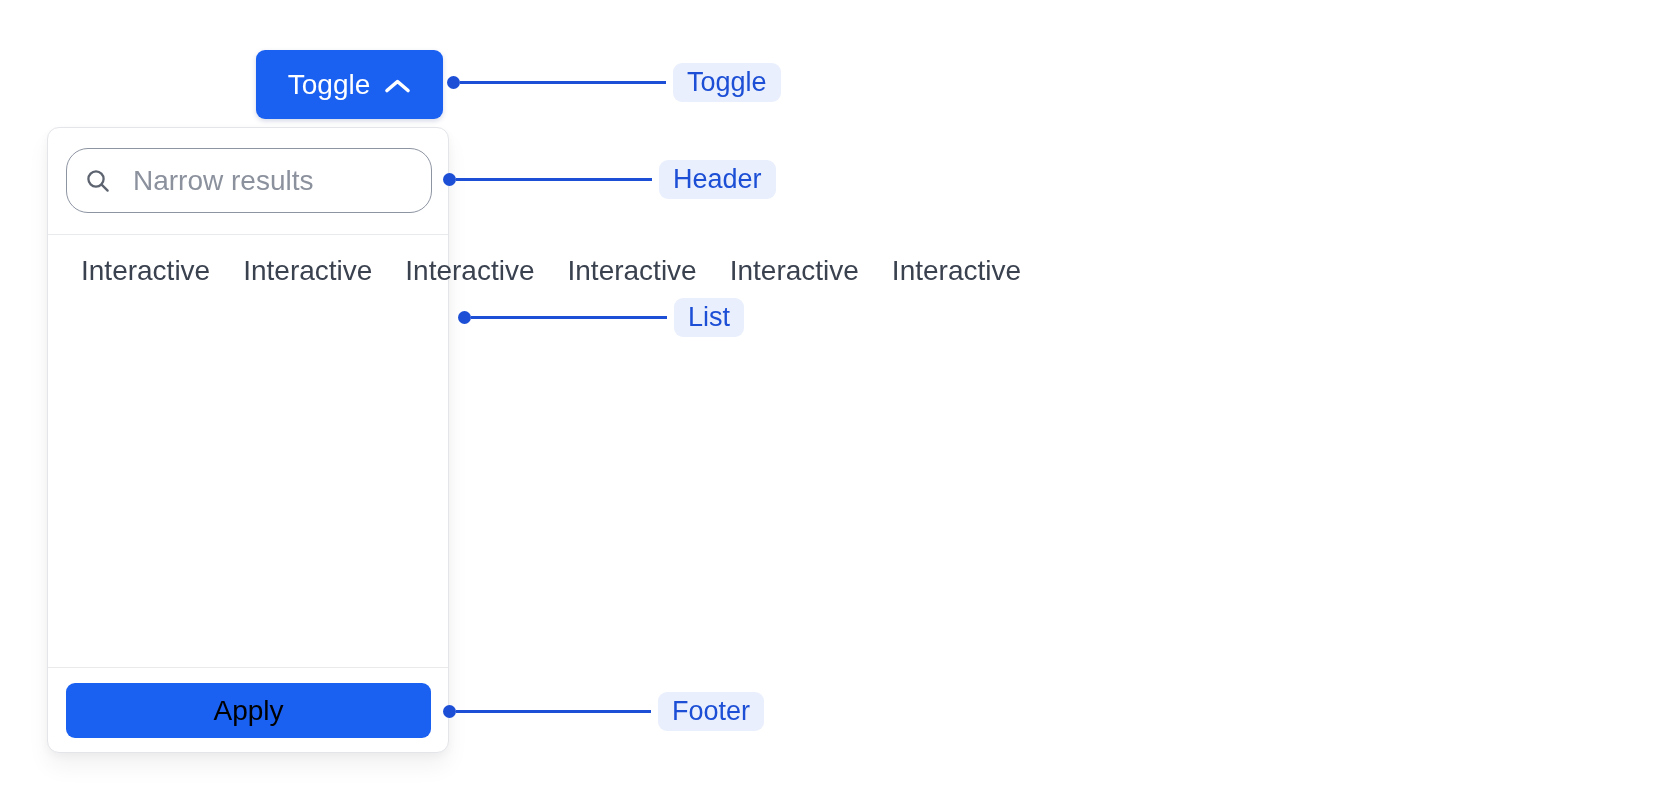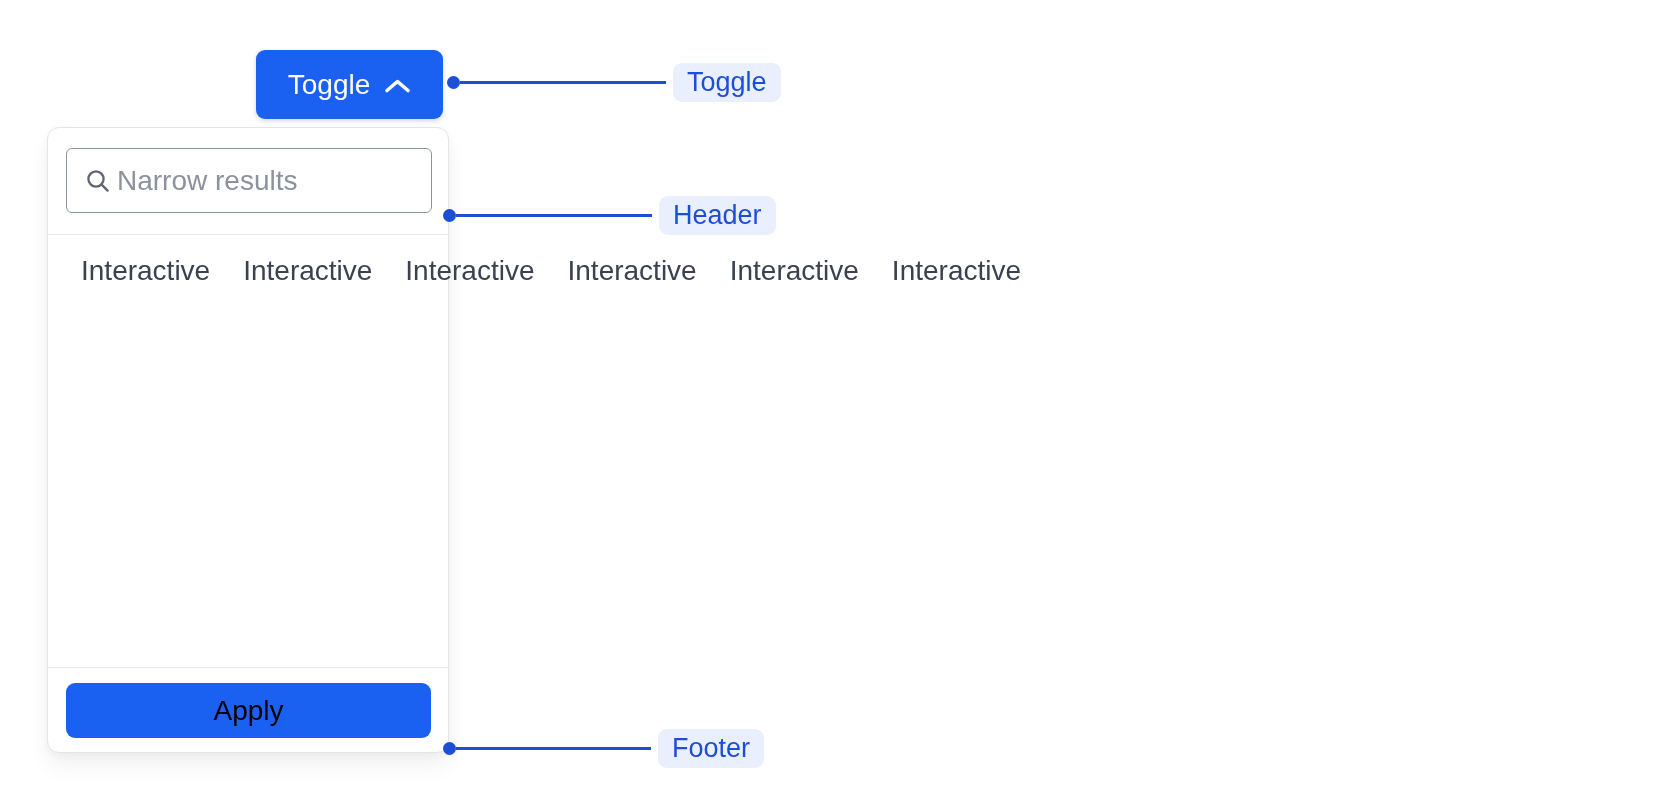--- a/index.html
+++ b/index.html
@@ -23,22 +23,22 @@
     background:#ffffff;border:1.5px solid #e3e5e9;border-radius:12px;
     box-sizing:border-box;
     box-shadow:0 14px 22px rgba(25,28,36,0.05),0 3px 8px rgba(25,28,36,0.04);
     display:flex;flex-direction:column;
   }
   .panel-header{
     height:107px;box-sizing:border-box;border-bottom:1px solid #e9eaec;
     padding:20px 16px 20px 18px;flex:0 0 auto;
   }
   .search-box{
-    height:65px;box-sizing:border-box;border:1.5px solid #8e95a2;border-radius:6px;
-    display:flex;align-items:center;padding:0 18px;gap:4px;background:#ffffff;justify-content:center;
+    height:65px;box-sizing:border-box;border:1.5px solid #8e95a2;border-radius:22px;
+    display:flex;align-items:center;padding:0 18px;gap:20px;background:#ffffff;justify-content:center;
   }
   .search-box input{
     border:none;outline:none;flex:1;font-size:28px;color:#3a414f;
     font-family:inherit;background:transparent;min-width:0;
   }
   .search-box input::placeholder{color:#8b919d;opacity:1;}
 
   .panel-list{flex:1 1 auto;display:flex;flex-direction:row;}
   .list-item{
     height:72px;display:flex;align-items:center;padding-left:33px;
@@ -66,25 +66,25 @@
   .conn-line{
     height:3px;background:#1c4fd6;flex:0 0 auto;
   }
   .ann-pill{
     margin-left:7px;background:#e9effc;color:#1c4fd6;
     font-size:27px;font-weight:500;line-height:33px;
     padding:3px 14px;border-radius:9px;white-space:nowrap;
   }
   .ann-toggle{left:447px;top:62px;}
   .ann-toggle .conn-line{width:206px;}
-  .ann-header{left:443px;top:159px;margin-top:36px;}
+  .ann-header{left:443px;top:159px;}
   .ann-header .conn-line{width:196px;}
   .ann-list{left:458px;top:297px;}
   .ann-list .conn-line{width:196px;}
-  .ann-footer{left:443px;top:691px;margin-top:37px;}
+  .ann-footer{left:443px;top:691px;}
   .ann-footer .conn-line{width:195px;}
 </style>
 </head>
 <body>
 
 <div class="canvas">
 
   <button class="toggle-btn">
     <span>Toggle</span>
     <span class="chev">
@@ -128,20 +128,25 @@
     <span class="conn-line"></span>
     <span class="ann-pill">Toggle</span>
   </div>
 
   <div class="annotation ann-header">
     <span class="conn-dot"></span>
     <span class="conn-line"></span>
     <span class="ann-pill">Header</span>
   </div>
 
+  <div class="annotation ann-list">
+    <span class="conn-dot"></span>
+    <span class="conn-line"></span>
+    <span class="ann-pill">List</span>
+  </div>
 
   <div class="annotation ann-footer">
     <span class="conn-dot"></span>
     <span class="conn-line"></span>
     <span class="ann-pill">Footer</span>
   </div>
 
 </div>
 
 </body></html>

